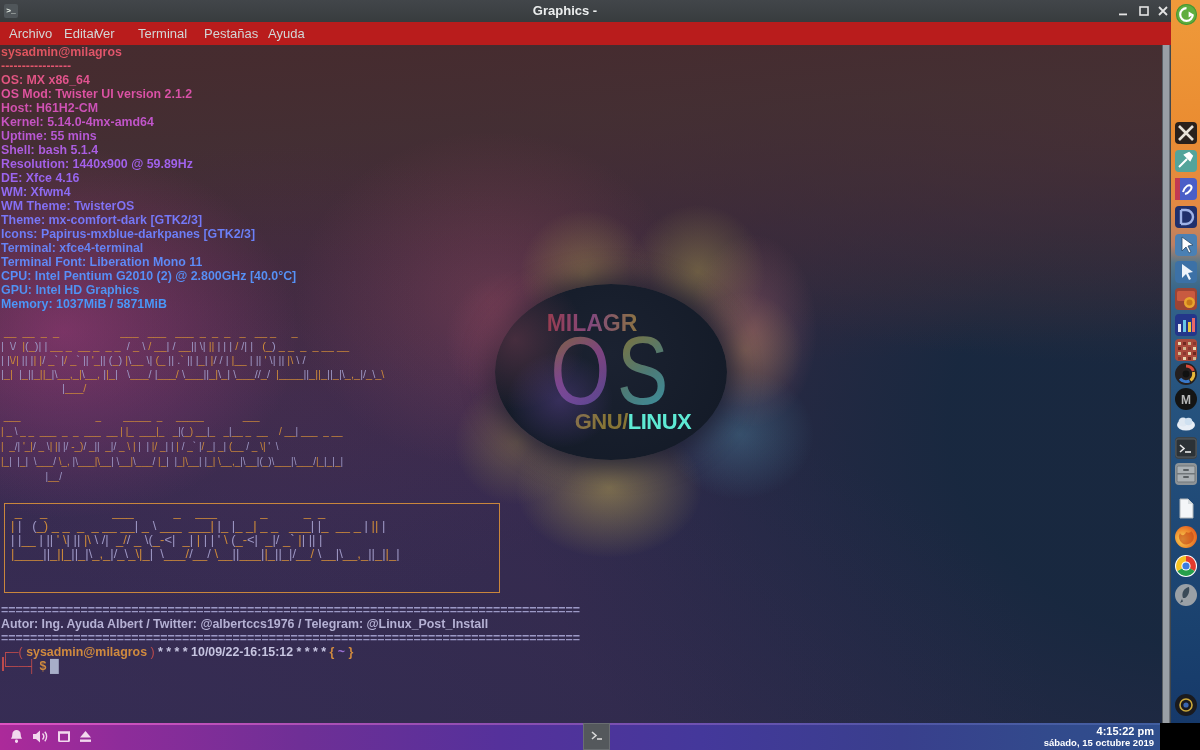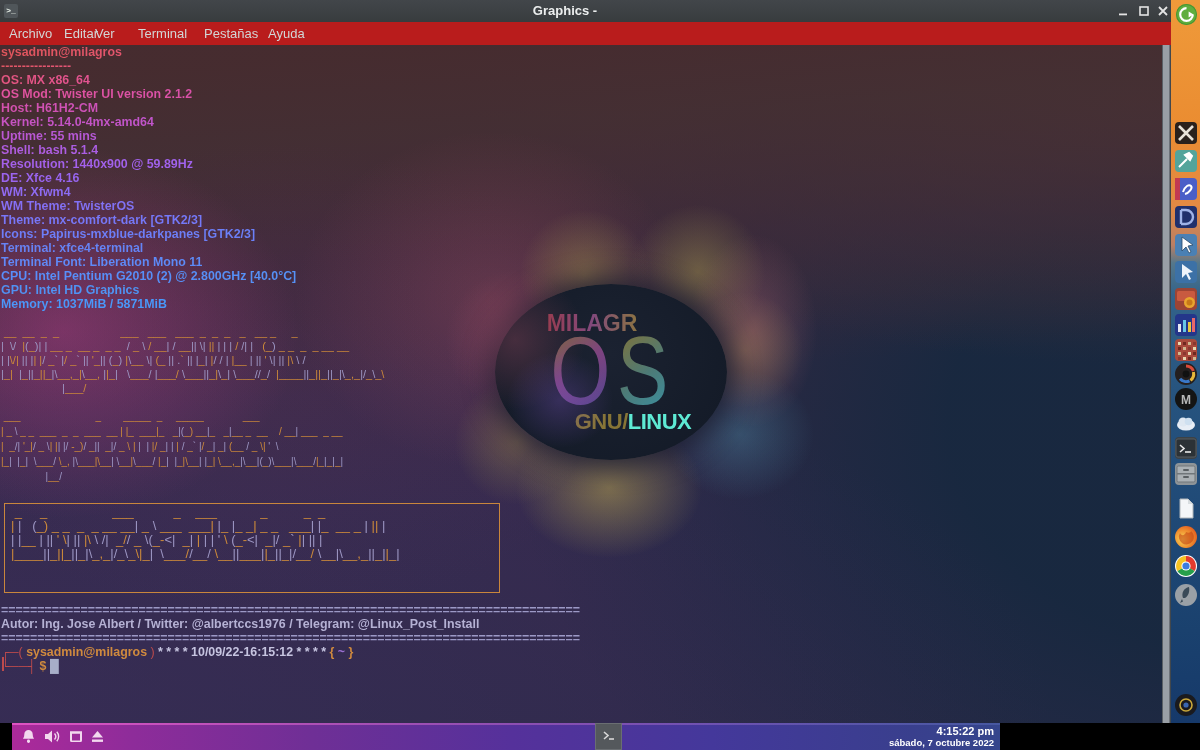--- a/index.html
+++ b/index.html
@@ -34,21 +34,21 @@
 .ao{color:#cd8a3a}.ag{color:#9d97c4}
 .a1{font-size:11px}.a2{font-size:10px}
 #pre3{font-size:13px}
 .eq{color:#9c99c6;font-weight:bold}.au{color:#b5b1d4;font-weight:bold}
 .rd{color:#bb4a4c}.orb{color:#d08a3e;font-weight:bold}.wb{color:#c6c4e0;font-weight:bold}
 .vi{color:#9a6fd0;font-weight:bold}.cur{color:#a7aec8}
 #scroll{position:absolute;left:1162px;top:45px;width:9px;height:678px;background:#999fa6;border-left:1px solid #5a6066;box-shadow:inset -1.5px 0 0 #42474c}
 #dock{position:absolute;left:1171px;top:0;width:29px;height:723px;background:linear-gradient(
 #ef9a3a 0px,#ea8c31 130px,#e28a44 205px,#bb7f63 245px,#55788c 263px,#33638a 295px,#27547f 390px,#204a77 510px,#1a416e 630px,#16396a 723px)}
 .dk{position:absolute;left:1175px;width:22px;height:22px}
-#panel{position:absolute;left:12px;top:723px;width:988px;height:27px;background:linear-gradient(90deg,#ac2a9a 0,#8e2c9a 120px,#6f2f96 300px,#55319b 500px,#44389b 700px,#393f8d 900px,#324a8c 1050px,#2d4f8c 1200px)}
+#panel{position:absolute;left:0;top:723px;width:1160px;height:27px;background:linear-gradient(90deg,#ac2a9a 0,#8e2c9a 120px,#6f2f96 300px,#55319b 500px,#44389b 700px,#393f8d 900px,#324a8c 1050px,#2d4f8c 1200px)}
 #panel::before{content:"";position:absolute;left:0;top:0;width:100%;height:1.5px;background:linear-gradient(90deg,rgba(255,110,220,0.6),rgba(255,140,225,0.32) 520px,rgba(170,170,255,0.22) 900px,rgba(150,170,255,0.18))}
 .pic{position:absolute;top:6px}
 #taskbtn{position:absolute;left:583px;top:0;width:27px;height:27px;background:#54585c;border:1px solid #6a6e72}
 #clock{position:absolute;right:6px;top:2px;text-align:right;font-family:"Liberation Sans",sans-serif;color:#fff;font-weight:bold}
 #clock .t1{font-size:11px}#clock .t2{font-size:9.5px}
 </style></head><body>
 <div id="root">
  <div id="term">
   <div id="tbg"></div>
   <div class="blob" style="left:517px;top:162px;width:136px;height:136px;background:radial-gradient(circle,rgba(162,144,76,0.50),rgba(162,144,76,0) 68%)"></div>
@@ -112,21 +112,21 @@
 <span class="a2"><span class="ao">|  _</span><span class="ag">/| </span><span class="ao">'_|</span><span class="ag">/ </span><span class="ao">_ </span><span class="ag">\</span><span class="ao">| |</span><span class="ag">| |/ </span><span class="ao">-_)</span><span class="ag">/ </span><span class="ao">_</span><span class="ag">||  </span><span class="ao">_</span><span class="ag">|/ </span><span class="ao">_ \ | </span><span class="ag">|  | </span><span class="ao">|/ _</span><span class="ag">| | </span><span class="ao">| </span><span class="ag">/ </span><span class="ao">_</span><span class="ag">` |</span><span class="ao">/ _</span><span class="ag">| </span><span class="ao">_</span><span class="ag">| </span><span class="ao">(__ </span><span class="ag">/ </span><span class="ao">_ \| </span><span class="ag">'  \ </span></span>
 <span class="a2"><span class="ao">|_</span><span class="ag">|  |</span><span class="ao">_</span><span class="ag">|  \</span><span class="ao">___</span><span class="ag">/ </span><span class="ao">\_, </span><span class="ag">|\</span><span class="ao">___|\__</span><span class="ag">| \</span><span class="ao">__|</span><span class="ag">\</span><span class="ao">___</span><span class="ag">/ </span><span class="ao">|_</span><span class="ag">|  |</span><span class="ao">_|\__</span><span class="ag">| |</span><span class="ao">_| \__,_</span><span class="ag">|\</span><span class="ao">__</span><span class="ag">|(</span><span class="ao">_</span><span class="ag">)\</span><span class="ao">___</span><span class="ag">|\</span><span class="ao">___</span><span class="ag">/</span><span class="ao">|_</span><span class="ag">|</span><span class="ao">_</span><span class="ag">|</span><span class="ao">_</span><span class="ag">|</span></span>
 <span class="a2"><span class="ag">                |</span><span class="ao">__</span><span class="ag">/                                                                    </span></span></pre>
   <div id="box3">
         <pre id="pre3"><span class="ag"> </span><span class="ao">_     _                  ___           _    ___            _          _  _ </span>
 <span class="ao">| </span><span class="ag">|   (</span><span class="ao">_) _ _  _  _ __ __</span><span class="ag">| </span><span class="ao">_ </span><span class="ag">\ </span><span class="ao">___  ___| </span><span class="ag">|</span><span class="ao">_ </span><span class="ag">|</span><span class="ao">_ _| _ _   ___</span><span class="ag">| |</span><span class="ao">_  __ _ </span><span class="ag">| </span><span class="ao">|| </span><span class="ag">|</span>
 <span class="ag">| |</span><span class="ao">__ </span><span class="ag">| || </span><span class="ao">' \</span><span class="ag">| || </span><span class="ao">|\ </span><span class="ag">\ /|  </span><span class="ao">_/</span><span class="ag">/ </span><span class="ao">_ </span><span class="ag">\(</span><span class="ao">_-</span><span class="ag">&lt;|  </span><span class="ao">_</span><span class="ag">| </span><span class="ao">| </span><span class="ag">| | ' </span><span class="ao">\ </span><span class="ag">(</span><span class="ao">_-</span><span class="ag">&lt;|  </span><span class="ao">_</span><span class="ag">|/ </span><span class="ao">_</span><span class="ag">` </span><span class="ao">|</span><span class="ag">| || |</span>
 <span class="ao">|____</span><span class="ag">||</span><span class="ao">_||_</span><span class="ag">||</span><span class="ao">_</span><span class="ag">|\</span><span class="ao">_,_</span><span class="ag">|/</span><span class="ao">_</span><span class="ag">\</span><span class="ao">_\|_</span><span class="ag">|  \</span><span class="ao">___/</span><span class="ag">/</span><span class="ao">__</span><span class="ag">/ </span><span class="ao">\__</span><span class="ag">||</span><span class="ao">___</span><span class="ag">|</span><span class="ao">|_</span><span class="ag">||</span><span class="ao">_</span><span class="ag">|/</span><span class="ao">__/ </span><span class="ag">\</span><span class="ao">__</span><span class="ag">|\</span><span class="ao">__,_</span><span class="ag">||</span><span class="ao">_</span><span class="ag">|</span><span class="ao">|_</span><span class="ag">|</span></pre>
       </div>
   <pre id="pre2"><span class="eq">================================================================================</span>
-<span class="au">Autor: Ing. Jose Albert / Twitter: @albertccs1976 / Telegram: @Linux_Post_Install</span>
+<span class="au">Autor: Ing. Ayuda Albert / Twitter: @albertccs1976 / Telegram: @Linux_Post_Install</span>
 <span class="eq">================================================================================</span>
 <span class="rd">┌─(</span><span class="orb"> sysadmin@milagros </span><span class="rd">)</span><span class="wb"> * * * * 10/09/22-16:15:12 * * * * </span><span class="orb">{ </span><span class="vi">~</span><span class="orb"> }</span>
 <span class="rd">└──┤</span><span class="orb"> $ </span><span class="cur">█</span></pre>
   <div style="position:absolute;left:2px;top:612px;width:1.5px;height:14px;background:#bb4a4c"></div>
  </div>
  <div id="titlebar">
       <div id="ticon">&gt;_</div>
       <div id="title">Graphics -</div>
   <div class="wbtn" style="left:1112px"><svg width="22" height="22">
           <rect x="7" y="13.5" width="8" height="1.8" fill="#e4e4e4"></rect>
@@ -264,16 +264,16 @@
 <svg class="pic" style="left:78px" width="15" height="15" viewBox="0 0 15 15">
         <path d="M7.5 2 L13 8.5 H2 Z" fill="#f2d8ee"></path>
         <rect x="2" y="10.5" width="11" height="2.4" fill="#f2d8ee"></rect>
       </svg>
   <div id="taskbtn"><svg width="25" height="25" viewBox="0 0 25 25">
           <path d="M8 8 l4 3.5 -4 3.5" fill="none" stroke="#d8d8d8" stroke-width="1.6"></path>
           <path d="M13 15 h5" stroke="#d8d8d8" stroke-width="1.6"></path>
         </svg></div>
   <div id="clock">
         <div class="t1">4:15:22 pm</div>
-        <div class="t2">sábado, 7 octubre 2022</div>
+        <div class="t2">sábado, 15 octubre 2019</div>
       </div>
  </div>
 </div>
 
 </body></html>

